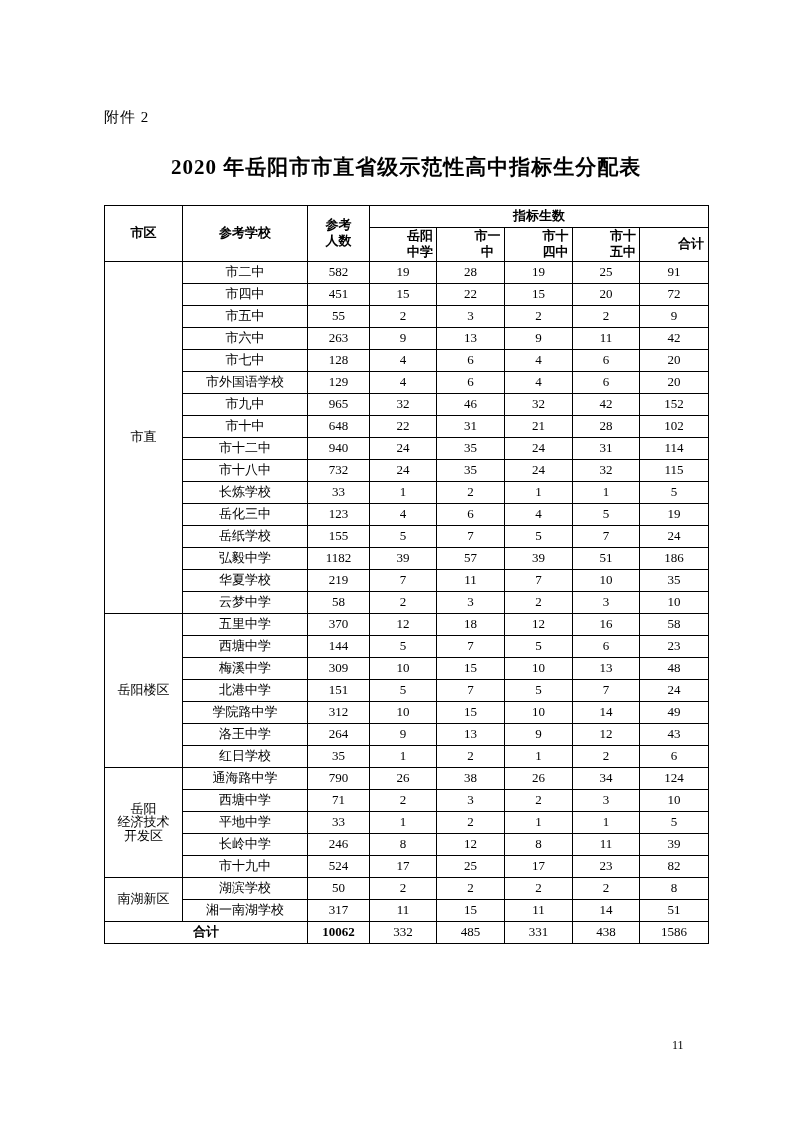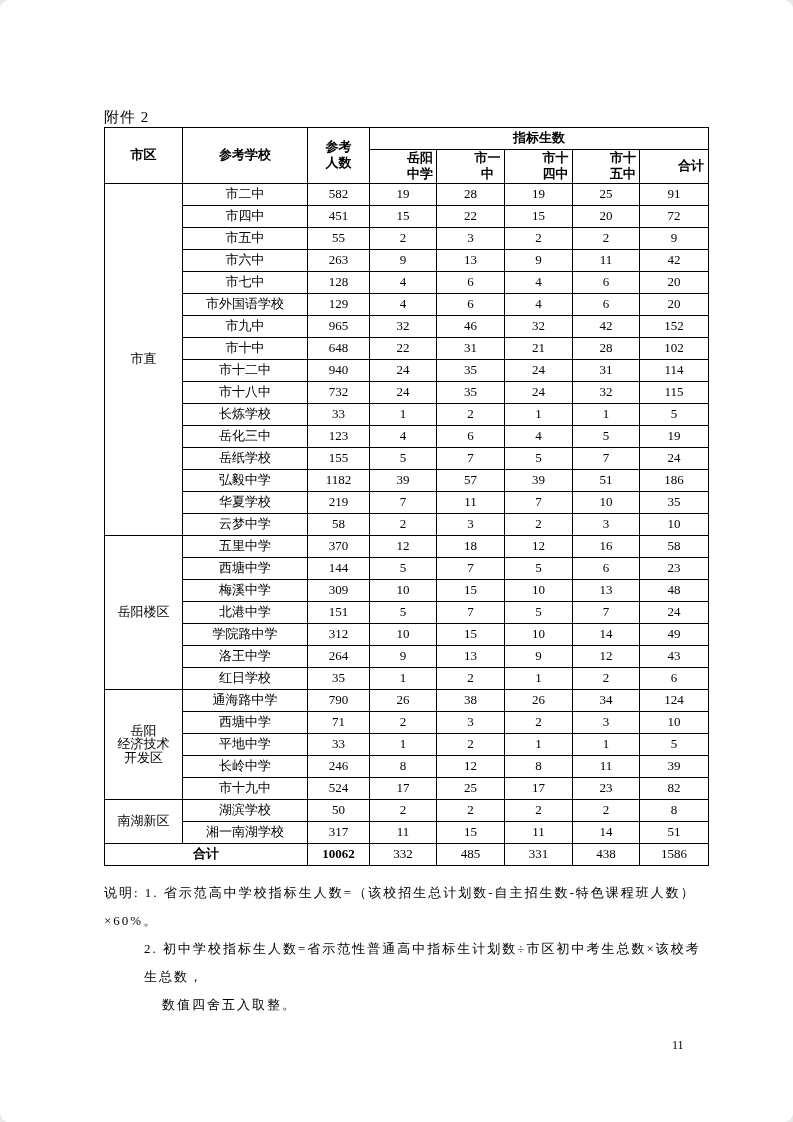--- a/index.html
+++ b/index.html
@@ -1,19 +1,19 @@
 <!DOCTYPE html>
 <html><head>
 <meta charset="utf-8">
 <style>
   html,body{margin:0;padding:0;background:#e8e8e8;}
   .page{
     position:relative;width:793px;height:1122px;background:#ffffff;
     margin:0 auto;overflow:hidden;
-    font-family:"Liberation Serif","DejaVu Serif",serif;color:#000;border-radius:9px;
+    font-family:"Liberation Serif","DejaVu Serif",serif;color:#000;
   }
   .content{position:absolute;left:104px;top:108px;width:604px;}
   .attachment{font-size:15px;letter-spacing:1px;}
   .doc-title{
     text-align:center;font-size:21px;font-weight:bold;
     margin:26px 0 24px 0;letter-spacing:1px;
     font-family:"Liberation Serif","DejaVu Serif",serif;
   }
   table.quota-table{
     border-collapse:collapse;table-layout:fixed;width:604px;
@@ -47,20 +47,21 @@
   }
 </style>
 </head>
 <body>
 
 <div class="page">
   <div class="content">
 
     <div class="attachment">附件 2</div>
 
+    <div class="doc-title">2020 年岳阳市市直省级示范性高中指标生分配表</div>
 
     <table class="quota-table">
       <colgroup>
         <col style="width:78px">
           <col style="width:125px">
           <col style="width:62px">
         <col style="width:67px">
           <col style="width:68px">
           <col style="width:68px">
         <col style="width:67px">
@@ -363,22 +364,17 @@
             <td class="total-exam">10062</td>
             <td class="total-value">332</td>
             <td class="total-value">485</td>
             <td class="total-value">331</td>
             <td class="total-value">438</td>
             <td class="total-value">1586</td>
           </tr>
         </tbody>
     </table>
 
-    <div class="notes">
-      <p class="note-l1">说明: 1. 省示范高中学校指标生人数=（该校招生总计划数-自主招生数-特色课程班人数）×60%。</p>
-      <p class="note-l2">2. 初中学校指标生人数=省示范性普通高中指标生计划数÷市区初中考生总数×该校考生总数，</p>
-      <p class="note-l3">数值四舍五入取整。</p>
-    </div>
 
   </div>
 
   <div class="page-number">11</div>
 </div>
 
 </body></html>

